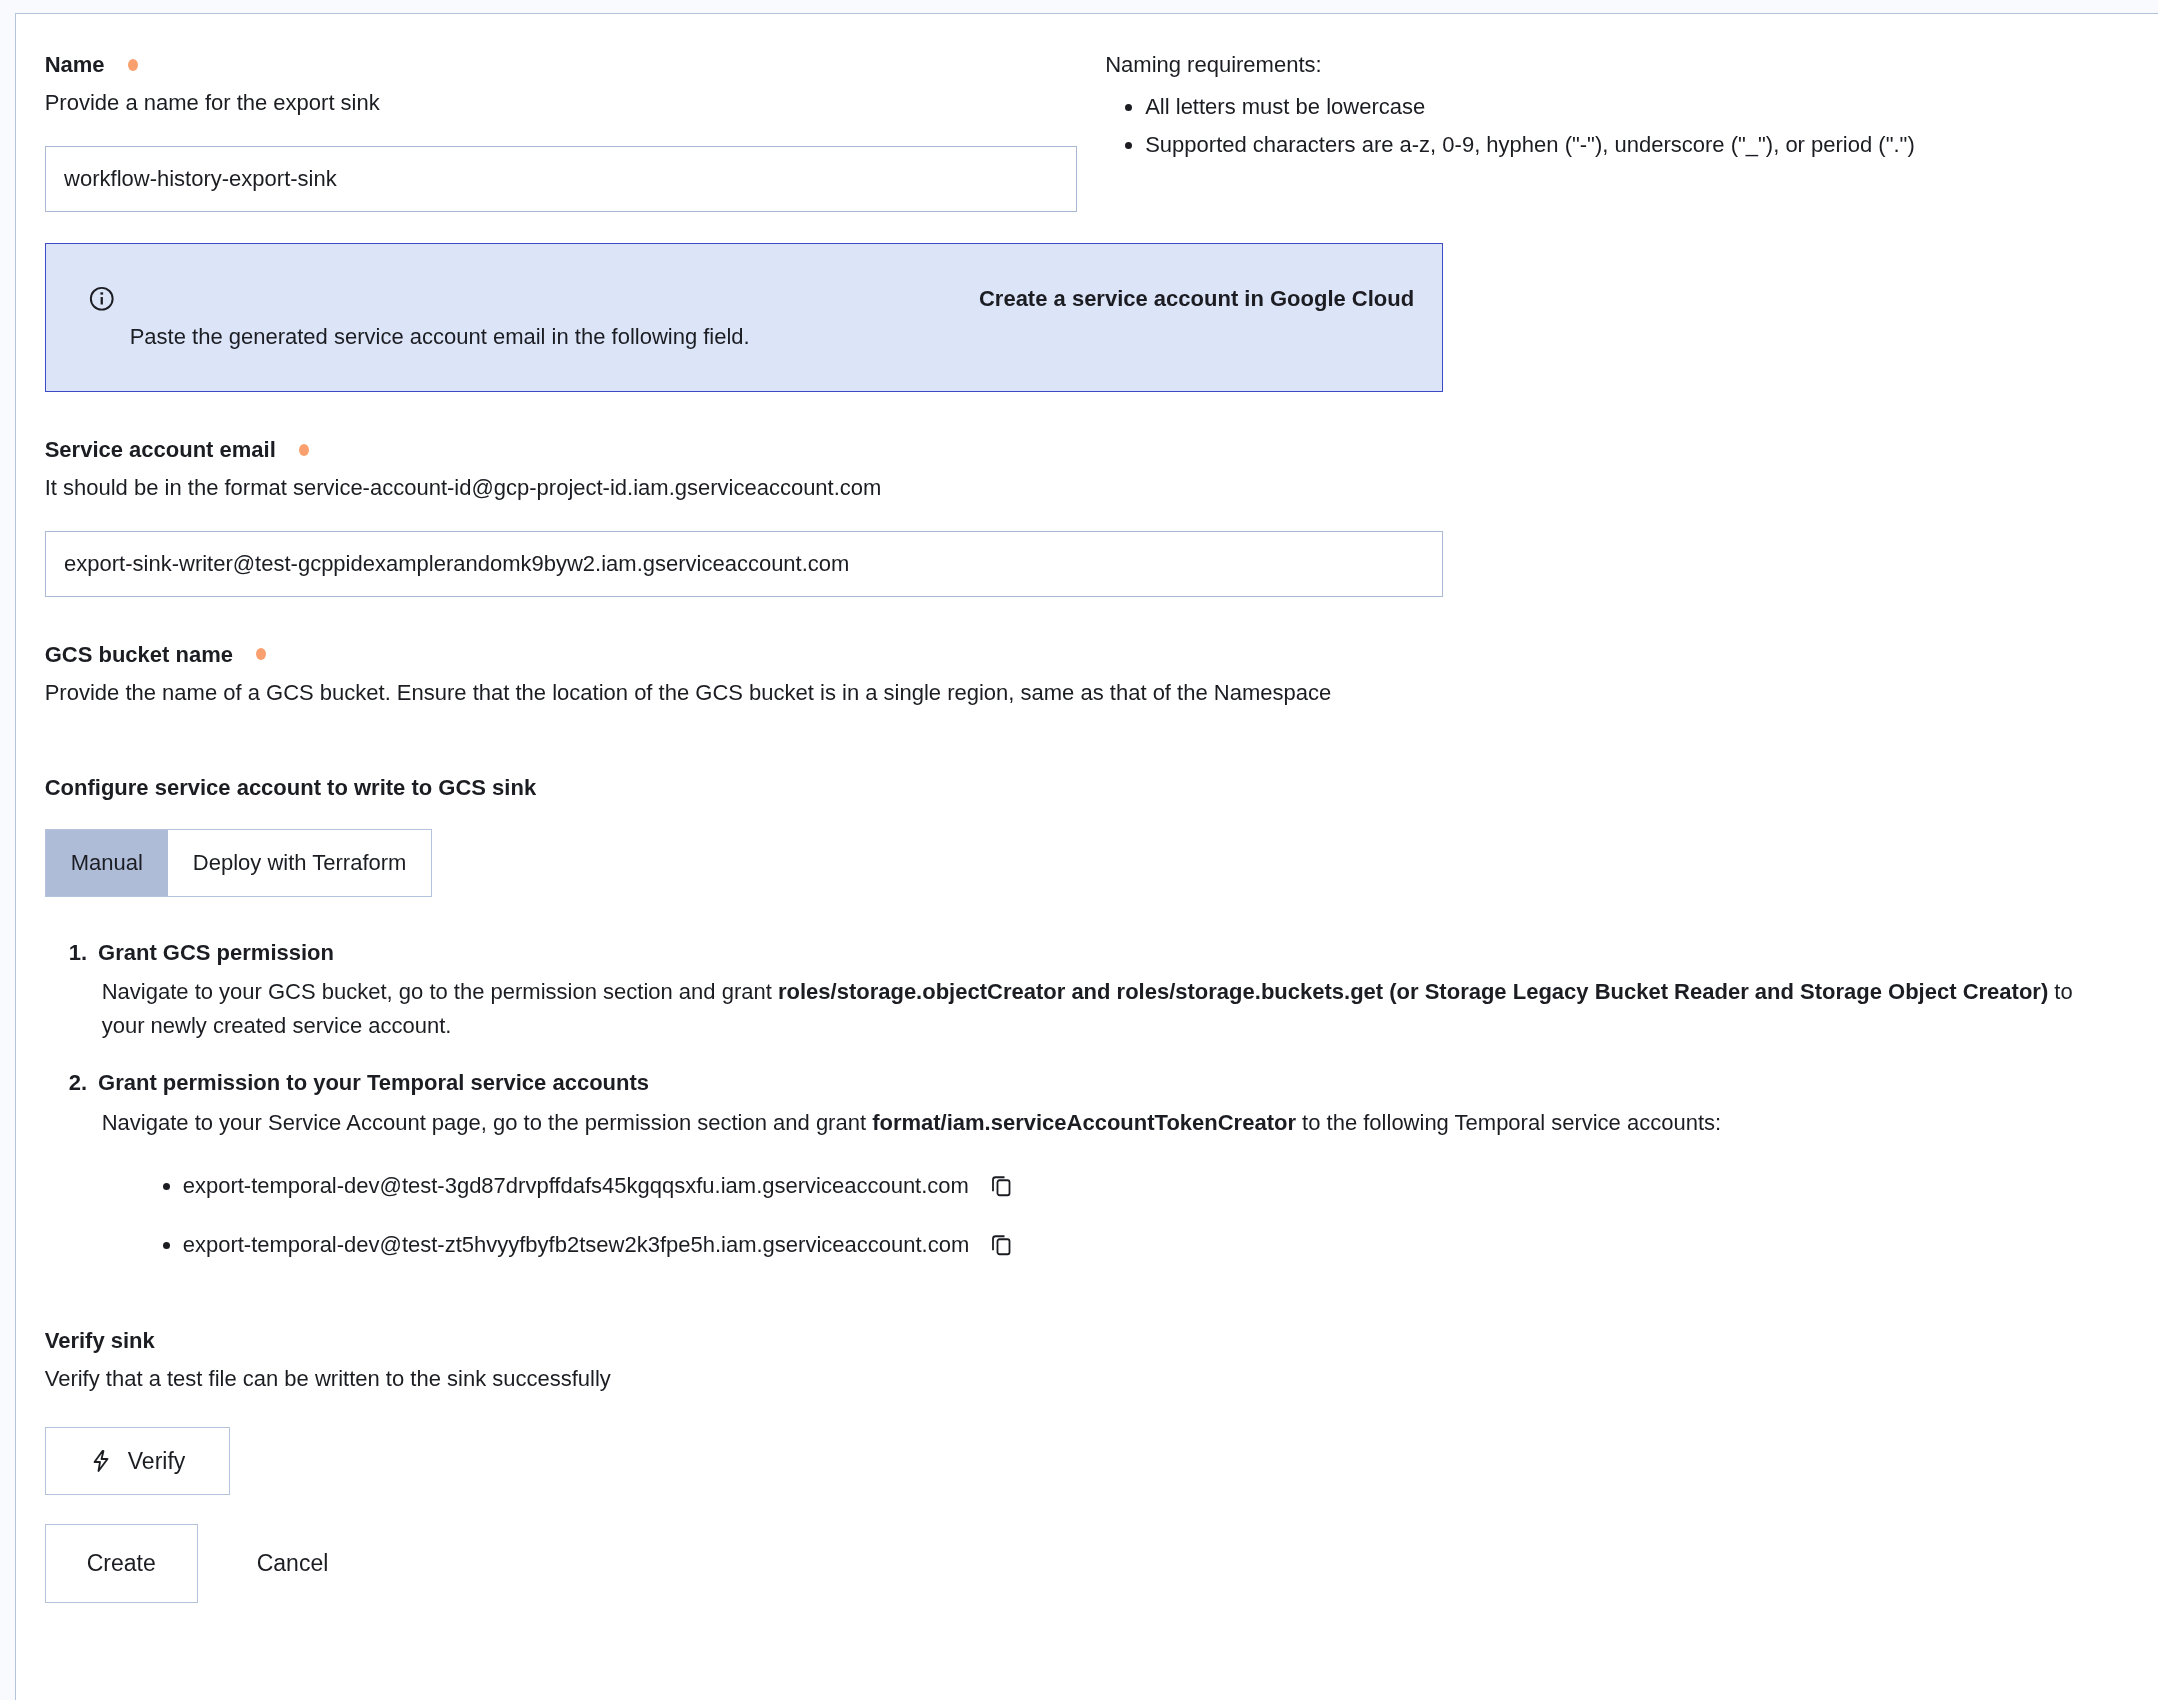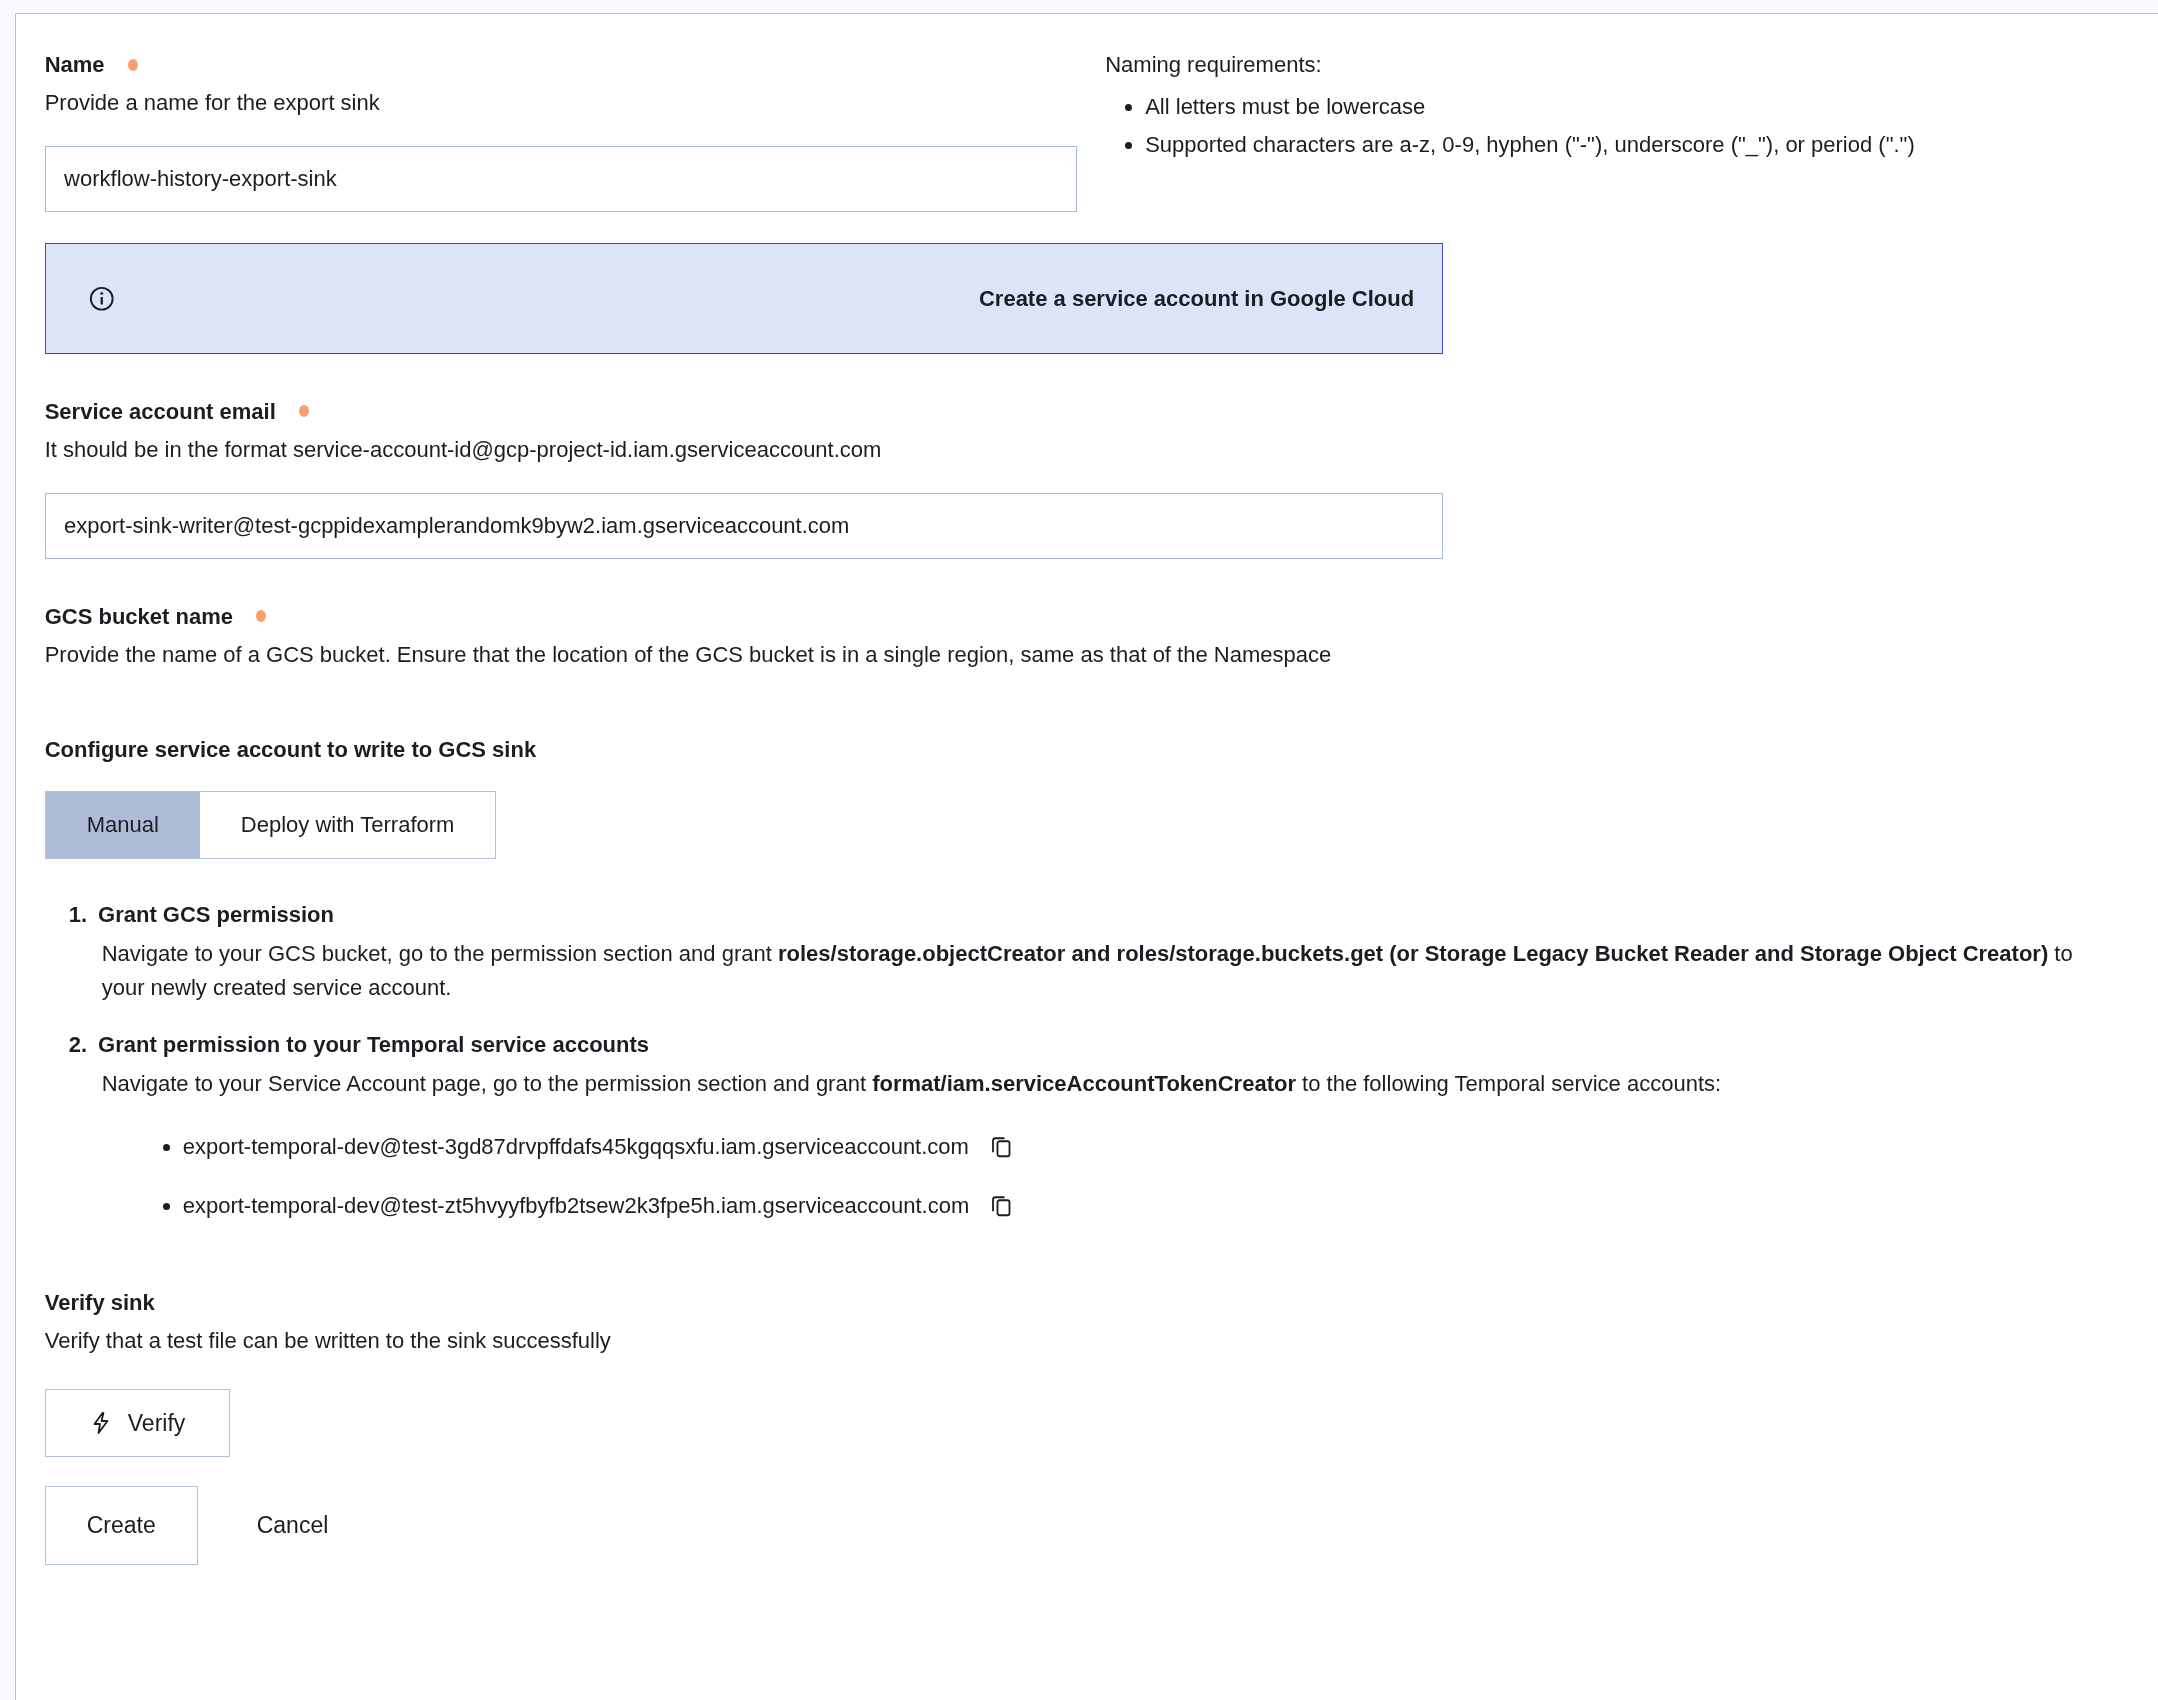--- a/index.html
+++ b/index.html
@@ -88,21 +88,21 @@
 
   .tab-group{
     display:inline-flex;
     border:1.8px solid var(--control-border);
     margin-top:26px;
     background:#fff;
   }
   .tab{
     height:66px;
     display:flex;align-items:center;justify-content:center;
-    padding:0 41px;
+    padding:0 25px;
     font-size:22px;
     font-family:"Liberation Sans", sans-serif;
     border:none;background:#fff;color:var(--text);
     cursor:pointer;
   }
   .tab.selected{background:var(--tab-selected-bg);}
 
   .steps{margin-top:40px;}
   .step-title{display:flex;gap:11px;font-weight:700;margin-left:24px;}
   .step-body{margin-left:57px;margin-top:7.3px;max-width:1974px;line-height:34px;}
@@ -173,20 +173,21 @@
         <div class="info-title-row">
           <span class="icon">
             <svg width="27.5" height="27.5" viewBox="0 0 24 24" fill="none" stroke="currentColor" stroke-width="1.7">
               <circle cx="12" cy="12" r="9.5"></circle>
               <line x1="12" y1="10.5" x2="12" y2="17" stroke-width="2"></line>
               <line x1="10.8" y1="7.4" x2="13.2" y2="7.4" stroke-width="2"></line>
             </svg>
           </span>
           <span>Create a service account in Google Cloud</span>
         </div>
+        <div class="info-body">Paste the generated service account email in the following field.</div>
       </div>
 
       <div class="section-gap">
         <div class="field-label">
           <span>Service account email</span>
           <span class="req-dot"></span>
         </div>
         <div class="field-desc">It should be in the format service-account-id@gcp-project-id.iam.gserviceaccount.com</div>
         <input class="text-input w-wide" type="text" value="export-sink-writer@test-gcppidexamplerandomk9byw2.iam.gserviceaccount.com" style="">
       </div>

